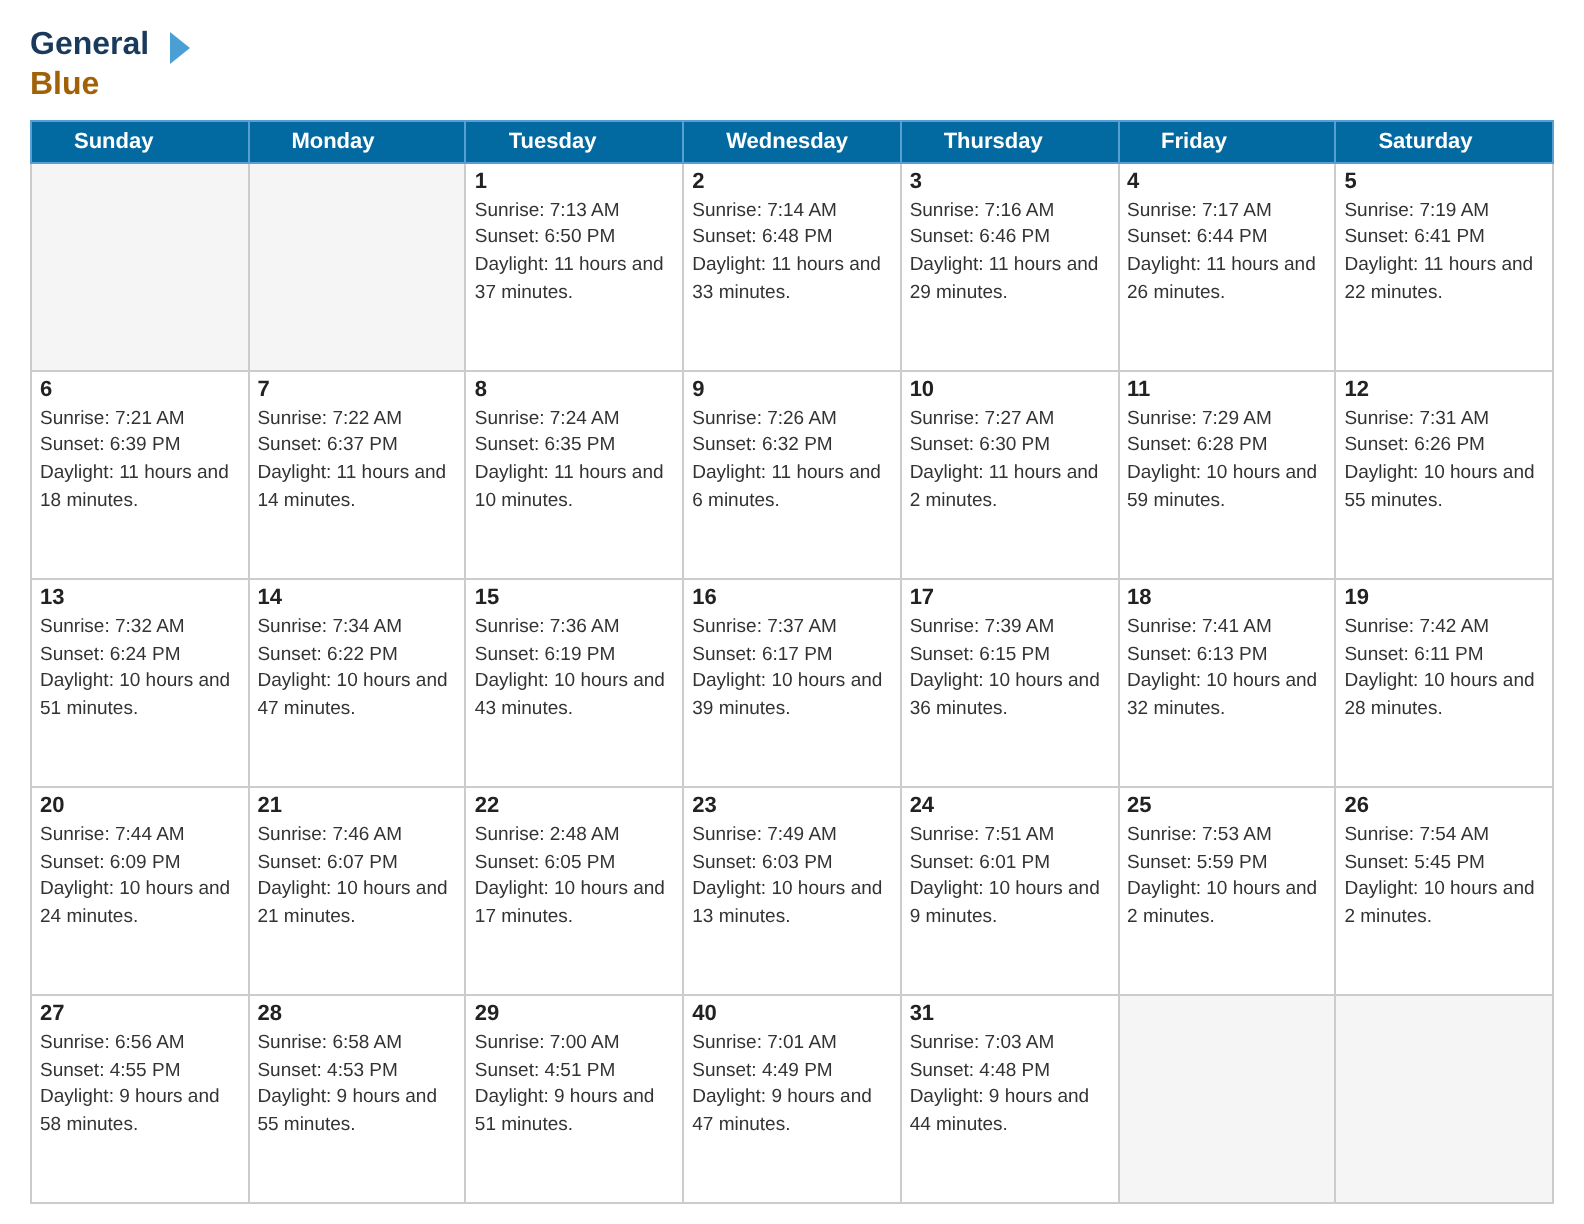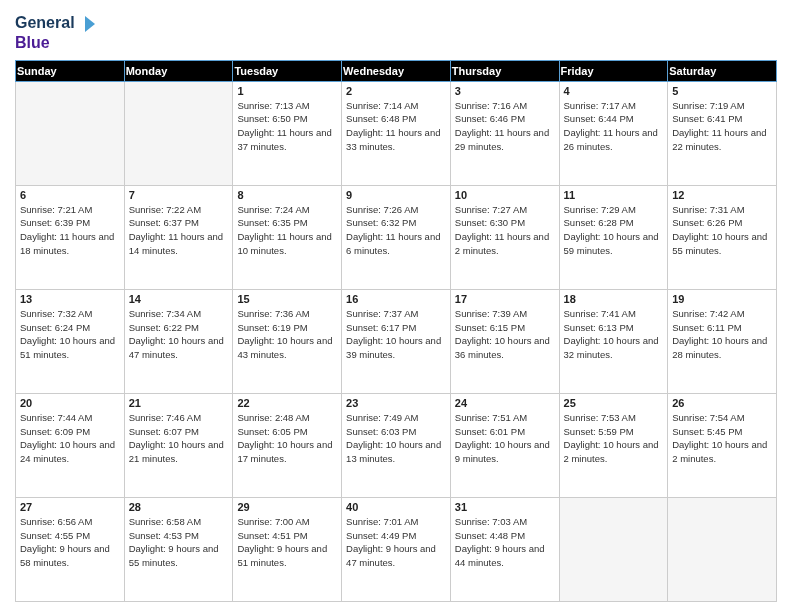--- a/index.html
+++ b/index.html
@@ -40,25 +40,25 @@
       font-size: 14px;
       color: #555;
     }
     .calendar {
       flex: 1;
       border-collapse: collapse;
       width: 100%;
       table-layout: fixed;
     }
     .calendar th {
-      background: #000000;
+      background: #0369a1;
       color: #fff;
       font-size: 11px;
       font-weight: bold;
-      padding: 4px 1px;
+      padding: 4px 21px;
       text-align: left;
       border: 1px solid #5a9fd4;
     }
     .calendar td {
       border: 1px solid #ccc;
       vertical-align: top;
       padding: 3px 4px;
       font-size: 9.5px;
       color: #333;
       background: #fff;
@@ -84,21 +84,21 @@
 <div class="page">
   <div class="header">
     <div class="logo">
   <div style="line-height:1.1;">
     <div style="display:flex;">
       <div style="font-size:16px;font-weight:bold;color:#1a3a5c;">General</div>
       <svg width="20" height="20" viewBox="0 0 20 20" style="margin-left:2px;">
         <polygon points="8,2 18,10 8,18" fill="#4a9fd4"></polygon>
       </svg>
     </div>
-    <div style="font-size:16px;font-weight:bold;color:#4c1d95;">Blue</div>
+    <div style="font-size:16px;font-weight:bold;color:#a16207;">Blue</div>
   </div>
 </div>
     <div class="title-section">
       <div class="month-title"></div>
       <div class="location"></div>
     </div>
   </div>
 
   <table class="calendar">
     <thead>

